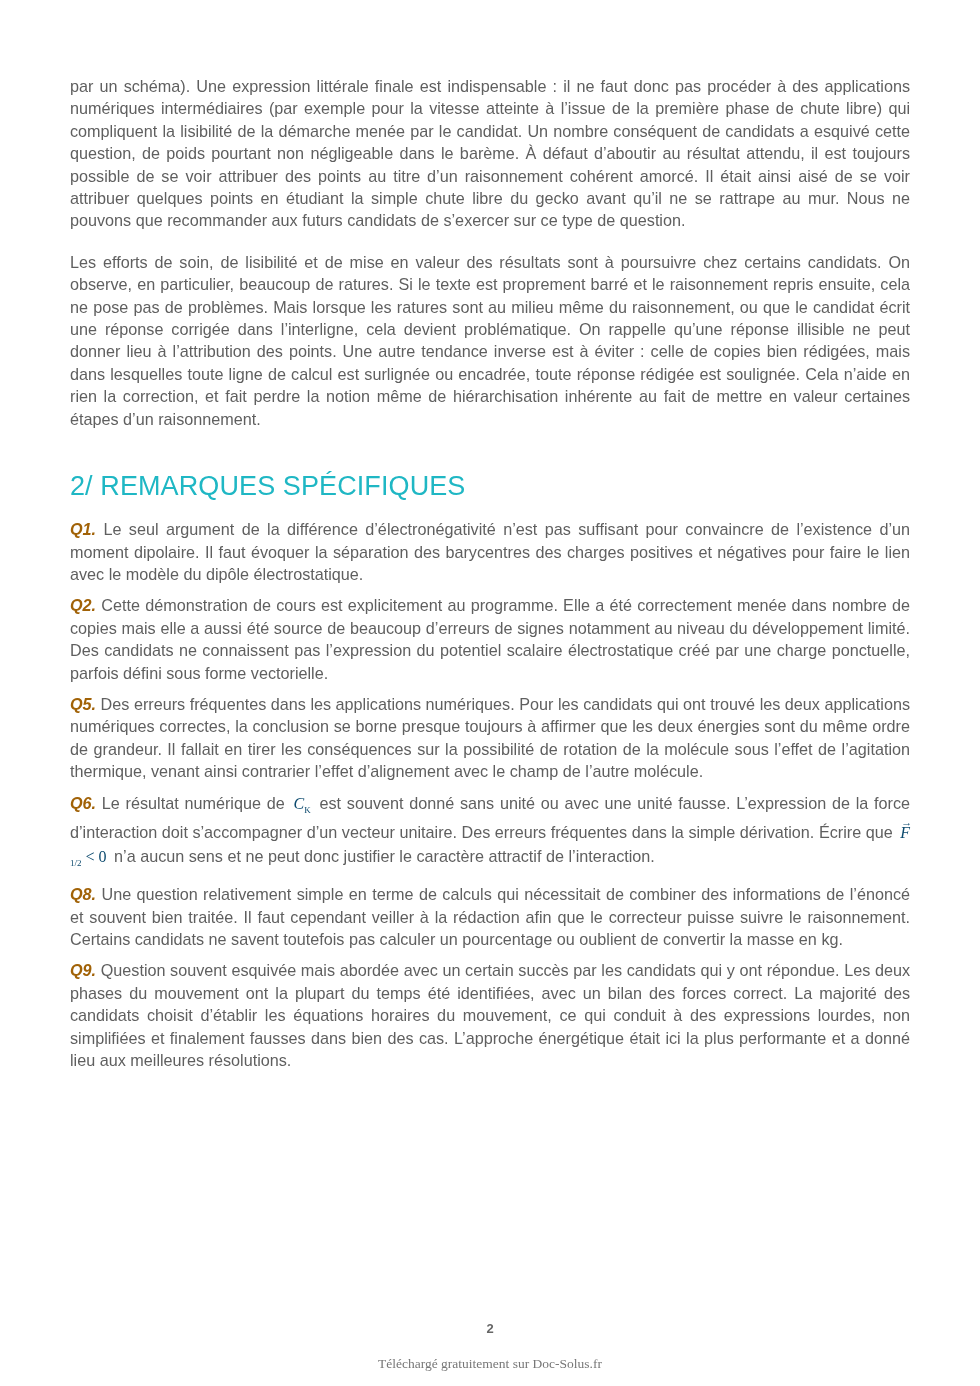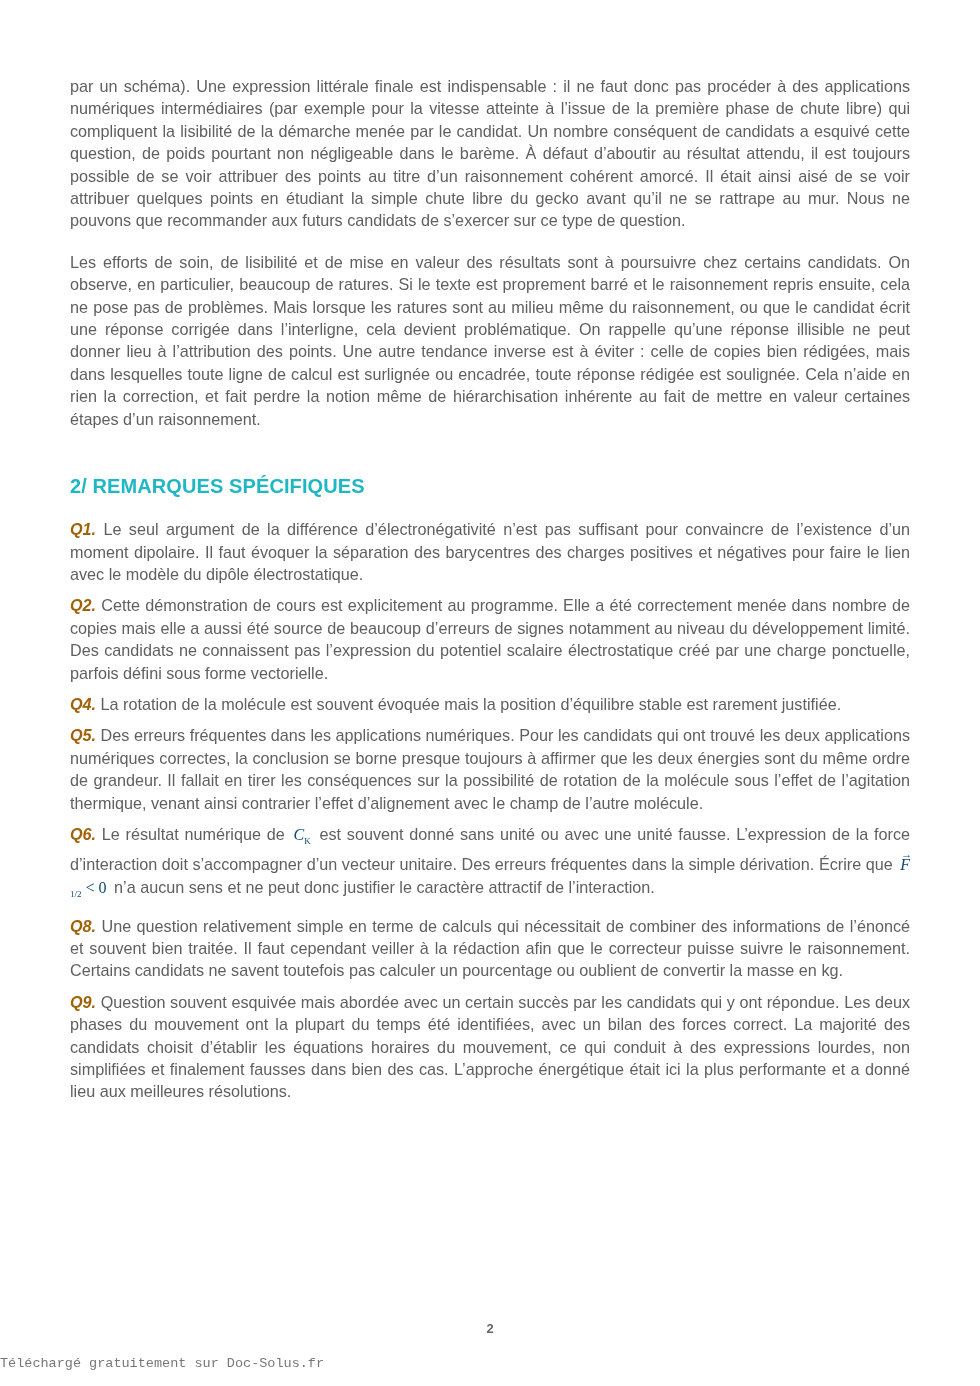--- a/index.html
+++ b/index.html
@@ -2,45 +2,44 @@
 <html><head>
 <meta charset="utf-8">
 <style>
   html, body { margin: 0; padding: 0; background: #ffffff; }
   body { width: 980px; height: 1386px; position: relative; overflow: hidden; }
   .page { position: absolute; left: 70px; top: 75px; width: 840px;
     font-family: "Liberation Sans", sans-serif; font-size: 16.2px; line-height: 22.4px;
     color: #5f5f5f; text-align: justify; }
   p { margin: 0; }
   .p-gap { margin-top: 19px; }
-  h2 { margin: 43px 0 19px 0; font-family: "Liberation Sans", sans-serif; font-size: 20px;
-    font-weight: bold; color: #1fb7c4; line-height: 26px; letter-spacing: 0.1px; }
+  h2 { margin: 43px 0 19px 0; font-family: "Liberation Sans", sans-serif; font-size: 27px;
+    font-weight: normal; color: #1fb7c4; line-height: 26px; letter-spacing: 0.1px; }
   .q { margin-bottom: 9px; }
   .q b { color: #a16207; font-style: italic; }
   .math { font-family: "Liberation Serif", serif; font-style: italic; color: #0c4a6e; font-size: 16px; padding: 0 3px; }
   .math sub { font-size: 9px; font-style: normal; }
   .vec { position: relative; display: inline-block; }
   .vec::before { content: "\2192"; position: absolute; top: -11px; left: 1px; font-size: 11px; font-style: normal; }
   .pagenum { position: absolute; left: 0; width: 980px; top: 1321px; text-align: center;
     font-family: "Liberation Sans", sans-serif; font-weight: bold; font-size: 13px; color: #666; }
-  .footer { position: absolute; left: 0; width: 980px; top: 1356px; 
-    font-family: Liberation Mono, monospace; font-size: 13.5px; color: #777; }
+  .footer { position: absolute; left: 0; width: 980px; top: 1356px; text-align: center;
+    font-family: Liberation Serif, serif; font-size: 13.5px; color: #777; }
 </style>
 </head>
 <body>
 
 <div class="page">
   <p>par un schéma). Une expression littérale finale est indispensable : il ne faut donc pas procéder à des applications numériques intermédiaires (par exemple pour la vitesse atteinte à l’issue de la première phase de chute libre) qui compliquent la lisibilité de la démarche menée par le candidat. Un nombre conséquent de candidats a esquivé cette question, de poids pourtant non négligeable dans le barème. À défaut d’aboutir au résultat attendu, il est toujours possible de se voir attribuer des points au titre d’un raisonnement cohérent amorcé. Il était ainsi aisé de se voir attribuer quelques points en étudiant la simple chute libre du gecko avant qu’il ne se rattrape au mur. Nous ne pouvons que recommander aux futurs candidats de s’exercer sur ce type de question.</p>
   <p class="p-gap">Les efforts de soin, de lisibilité et de mise en valeur des résultats sont à poursuivre chez certains candidats. On observe, en particulier, beaucoup de ratures. Si le texte est proprement barré et le raisonnement repris ensuite, cela ne pose pas de problèmes. Mais lorsque les ratures sont au milieu même du raisonnement, ou que le candidat écrit une réponse corrigée dans l’interligne, cela devient problématique. On rappelle qu’une réponse illisible ne peut donner lieu à l’attribution des points. Une autre tendance inverse est à éviter : celle de copies bien rédigées, mais dans lesquelles toute ligne de calcul est surlignée ou encadrée, toute réponse rédigée est soulignée. Cela n’aide en rien la correction, et fait perdre la notion même de hiérarchisation inhérente au fait de mettre en valeur certaines étapes d’un raisonnement.</p>
 
   <h2 style="color: rgb(31, 183, 196);">2/ REMARQUES SPÉCIFIQUES</h2>
 
   <p class="q"><b>Q1.</b><span> Le seul argument de la différence d’électronégativité n’est pas suffisant pour convaincre de l’existence d’un moment dipolaire. Il faut évoquer la séparation des barycentres des charges positives et négatives pour faire le lien avec le modèle du dipôle électrostatique.</span></p>
   <p class="q"><b>Q2.</b><span> Cette démonstration de cours est explicitement au programme. Elle a été correctement menée dans nombre de copies mais elle a aussi été source de beaucoup d’erreurs de signes notamment au niveau du développement limité. Des candidats ne connaissent pas l’expression du potentiel scalaire électrostatique créé par une charge ponctuelle, parfois défini sous forme vectorielle.</span></p>
-  <p class="q"><b>Q4.</b><span> La rotation de la molécule est souvent évoquée mais la position d’équilibre stable est rarement justifiée.</span></p>
   <p class="q"><b>Q5.</b><span> Des erreurs fréquentes dans les applications numériques. Pour les candidats qui ont trouvé les deux applications numériques correctes, la conclusion se borne presque toujours à affirmer que les deux énergies sont du même ordre de grandeur. Il fallait en tirer les conséquences sur la possibilité de rotation de la molécule sous l’effet de l’agitation thermique, venant ainsi contrarier l’effet d’alignement avec le champ de l’autre molécule.</span></p>
   <p class="q"><b>Q6.</b><span> Le résultat numérique de</span> <span class="math"><span>C</span><sub>K</sub></span><span> est souvent donné sans unité ou avec une unité fausse. L’expression de la force d’interaction doit s’accompagner d’un vecteur unitaire. Des erreurs fréquentes dans la simple dérivation. Écrire que</span> <span class="math"><span class="vec">F</span><sub>1/2</sub><span style="font-style:normal"> &lt; 0</span></span><span> n’a aucun sens et ne peut donc justifier le caractère attractif de l’interaction.</span></p>
   <p class="q"><b>Q8.</b><span> Une question relativement simple en terme de calculs qui nécessitait de combiner des informations de l’énoncé et souvent bien traitée. Il faut cependant veiller à la rédaction afin que le correcteur puisse suivre le raisonnement. Certains candidats ne savent toutefois pas calculer un pourcentage ou oublient de convertir la masse en kg.</span></p>
   <p class="q"><b>Q9.</b><span> Question souvent esquivée mais abordée avec un certain succès par les candidats qui y ont répondue. Les deux phases du mouvement ont la plupart du temps été identifiées, avec un bilan des forces correct. La majorité des candidats choisit d’établir les équations horaires du mouvement, ce qui conduit à des expressions lourdes, non simplifiées et finalement fausses dans bien des cas. L’approche énergétique était ici la plus performante et a donné lieu aux meilleures résolutions.</span></p>
 </div>
 
 <div class="pagenum">2</div>
 <div class="footer">Téléchargé gratuitement sur Doc-Solus.fr</div>
 
 </body></html>

